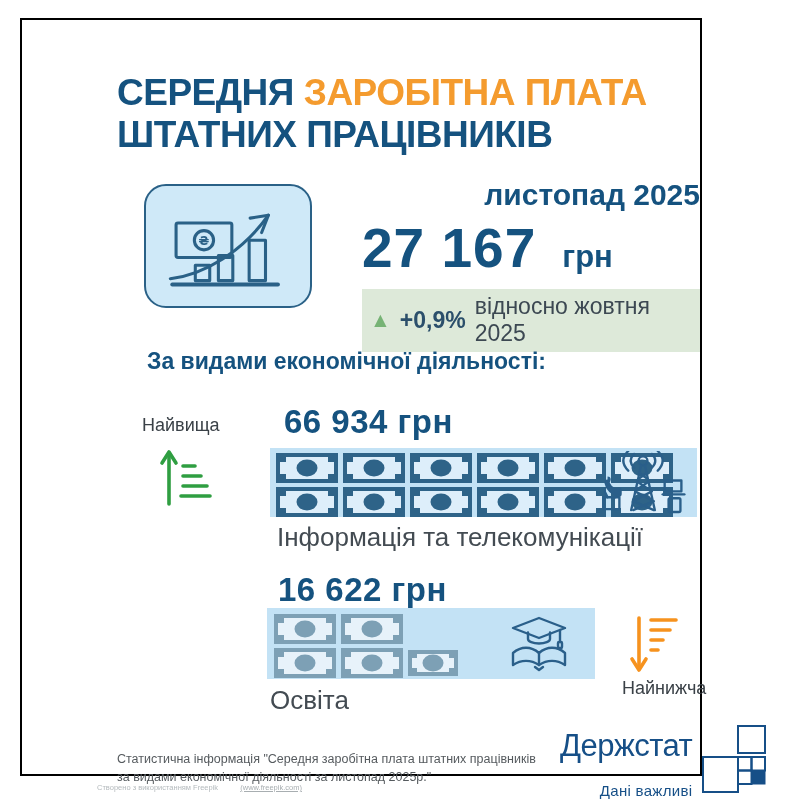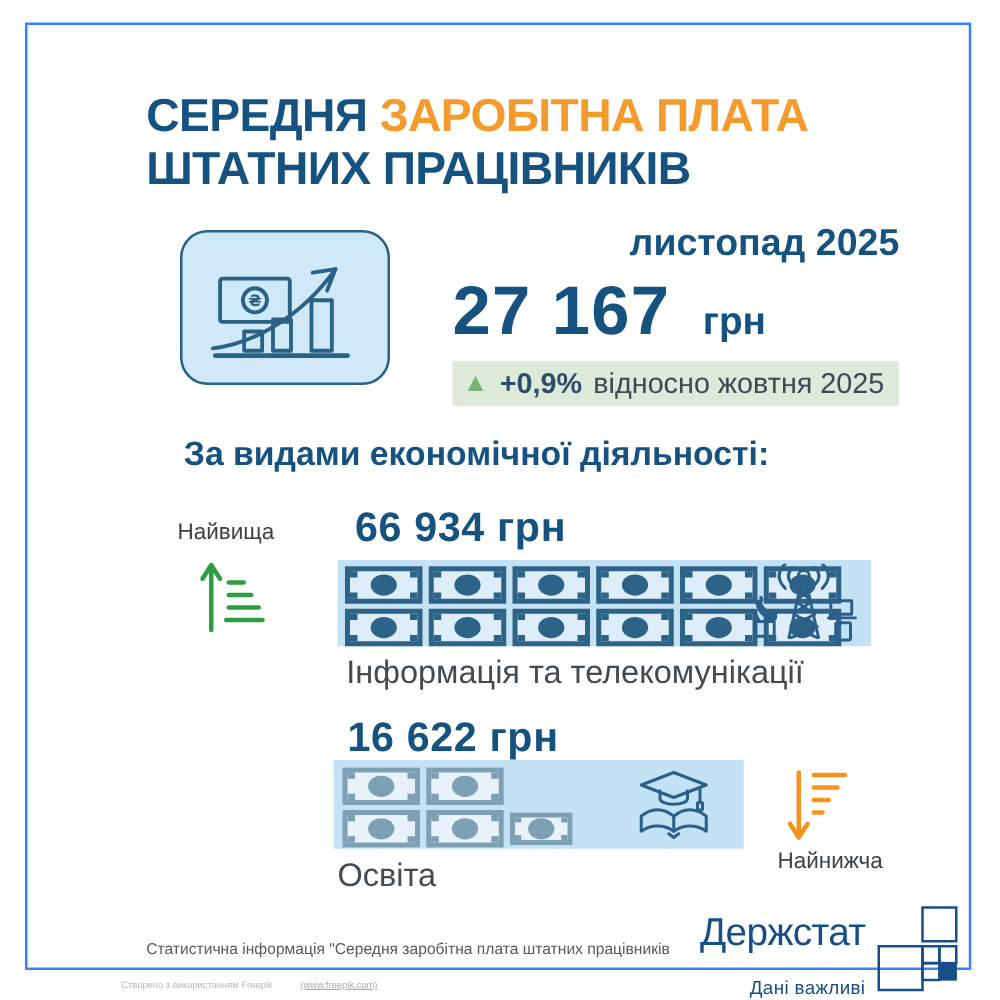--- a/index.html
+++ b/index.html
@@ -1,18 +1,18 @@
 <!DOCTYPE html>
 <html><head>
 <meta charset="utf-8">
 <style>
   html,body{margin:0;padding:0;background:#ffffff;width:800px;height:800px;
     font-family:"Liberation Sans","DejaVu Sans",sans-serif;position:relative;overflow:hidden;}
-  .card{position:absolute;left:20px;top:18px;width:757px;height:758px;
-    border:2px solid #3b82f6;box-sizing:border-box;background:#fff;}
+  .card{position:absolute;left:20px;top:18px;width:682px;height:758px;
+    border:2px solid #000000;box-sizing:border-box;background:#fff;}
 
   
   .title{position:absolute;left:95px;top:52px;font-size:37px;font-weight:800;
     line-height:1.14;letter-spacing:-0.5px;color:#15527f;}
   .title .accent{color:#f49b2e;}
 
   
   .hero-iconbox{position:absolute;left:122px;top:164px;width:168px;height:124px;
     background:#cfe9f8;border:2.5px solid #2a6187;border-radius:22px;box-sizing:border-box;
     display:flex;align-items:center;justify-content:center;}
@@ -21,21 +21,21 @@
   .amount-row{margin-top:4px;color:#15527f;}
   .amount-row .big{font-size:55px;font-weight:800;letter-spacing:1px;}
   .amount-row .cur{font-size:31px;font-weight:700;margin-left:26px;}
   .badge{display:inline-flex;align-items:center;gap:9px;background:#dde9d9;
     padding:4px 12px 5px 8px;margin-top:9px;font-size:23px;}
   .badge .tri{color:#76b375;font-size:21px;}
   .badge .val{color:#2b4f6b;font-weight:600;}
   .badge .cap{color:#3c4852;}
 
   
-  .section-heading{position:absolute;left:125px;top:328px;font-size:27px;font-weight:600;color:#15527f;}
+  .section-heading{position:absolute;left:125px;top:328px;font-size:23px;font-weight:600;color:#15527f;}
 
   .rank-label{position:absolute;font-size:18px;color:#3a4147;}
   .cat-amount{position:absolute;font-size:33px;font-weight:800;color:#15527f;letter-spacing:0.5px;}
   .cat-name{position:absolute;font-size:26px;color:#434b52;}
 
   .bar{position:absolute;background:#c3e2f5;box-sizing:border-box;}
   .bar1{left:248px;top:428px;width:427px;height:69px;padding:5px 0 0 6px;}
   .bar2{left:245px;top:588px;width:328px;height:71px;padding:6px 0 0 7px;}
 
   .bill-row{display:flex;gap:5px;margin-bottom:4px;align-items:center;}
@@ -229,20 +229,21 @@
       <path d="M23 10 H48"></path>
         <path d="M23 20 H42"></path>
         <path d="M23 30 H35"></path>
         <path d="M23 40 H30"></path>
     </g>
   </svg>
   <div class="rank-label" style="left:600px;top:658px;">Найнижча</div>
 
   <div class="source">
     <div>Статистична інформація "Середня заробітна плата штатних працівників</div>
+    <div>за видами економічної діяльності за листопад 2025р."</div>
   </div>
 
   <div class="brand">
     <div class="brand-text">
       <div class="brand-name">Держстат</div>
       <div class="brand-tag">Дані важливі</div>
     </div>
     <svg width="68" height="70" viewBox="0 0 68 70">
       <g fill="none" stroke="#164f87" stroke-width="2">
         <rect x="38" y="2" width="27" height="27"></rect>

